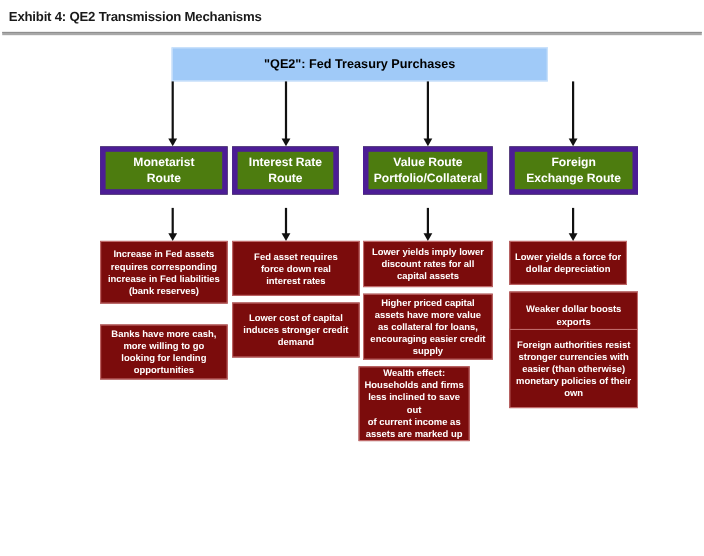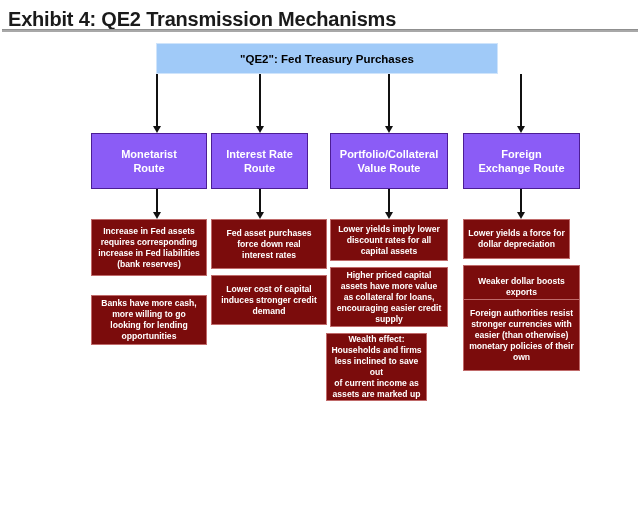--- a/index.html
+++ b/index.html
@@ -8,21 +8,21 @@
     background:#ffffff;
     font-family:"Liberation Sans", sans-serif;
     position:relative;
     overflow:hidden;
   }
   #stage{position:relative;width:640px;height:505px;}
 
   
   .title{
     position:absolute;left:8px;top:8px;
-    font-size:20px;font-weight:bold;color:#1a1a1a;
+    font-size:12px;font-weight:bold;color:#1a1a1a;
     letter-spacing:-0.2px;white-space:nowrap;
   }
   .title-rule{
     position:absolute;left:2px;top:29px;width:636px;height:3px;
     background:#a8a8a8;
     border-top:1px solid #8f8f8f;
     box-sizing:border-box;
   }
 
   
@@ -36,23 +36,23 @@
   .top-box{
     left:156px;top:43px;width:342px;height:31px;
     background:#a0caf8;
     border:1px solid #cfe4fb;
     color:#000000;
     font-size:11.5px;font-weight:bold;
   }
 
   
   .route-box{
-    top:133px;height:56px;
-    background:#8b5cf6;
-    border:1px solid #4c1d95;
+    top:133px;height:44px;
+    background:#4d7c0f;
+    border:5px solid #4c1d95;
     color:#ffffff;
     font-size:11px;font-weight:bold;
     line-height:14px;
     padding:0 3px;
   }
   .route-0{left:91px;width:116px;}
   .route-1{left:211px;width:97px;}
   .route-2{left:330px;width:118px;}
   .route-3{left:463px;width:117px;}
 
@@ -115,22 +115,22 @@
         </div>
       </div>
       <div class="box route-box route-1">
         <div>
           <span style="display: block;">Interest Rate</span>
           <span style="display: block;">Route</span>
         </div>
       </div>
       <div class="box route-box route-2">
         <div>
+          <span style="display: block;">Value Route</span>
           <span style="display: block;">Portfolio/Collateral</span>
-          <span style="display: block;">Value Route</span>
         </div>
       </div>
       <div class="box route-box route-3">
         <div>
           <span style="display: block;">Foreign</span>
           <span style="display: block;">Exchange Route</span>
         </div>
       </div>
     </div>
   <div id="details">
@@ -145,21 +145,21 @@
       <div class="box red-box" style="left: 91px; top: 275px; width: 116px; height: 50px; margin-top: 20px;">
         <div>
           <span>Banks have more cash,</span>
           <span>more willing to go</span>
           <span>looking for lending</span>
           <span>opportunities</span>
         </div>
       </div>
       <div class="box red-box" style="left: 211px; top: 219px; width: 116px; height: 50px;">
         <div>
-          <span>Fed asset purchases</span>
+          <span>Fed asset requires</span>
           <span>force down real</span>
           <span>interest rates</span>
         </div>
       </div>
       <div class="box red-box" style="left: 211px; top: 275px; width: 116px; height: 50px;">
         <div>
           <span>Lower cost of capital</span>
           <span>induces stronger credit</span>
           <span>demand</span>
         </div>

